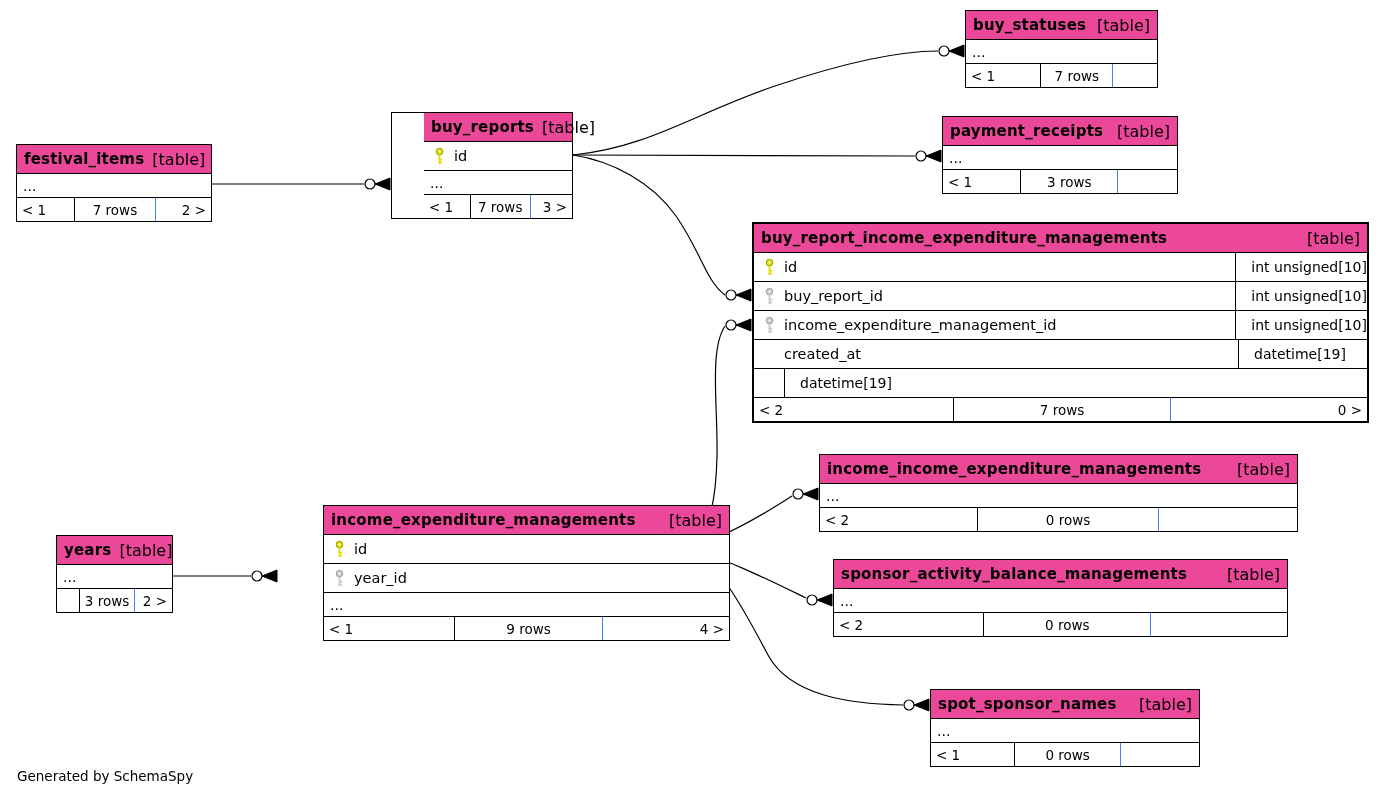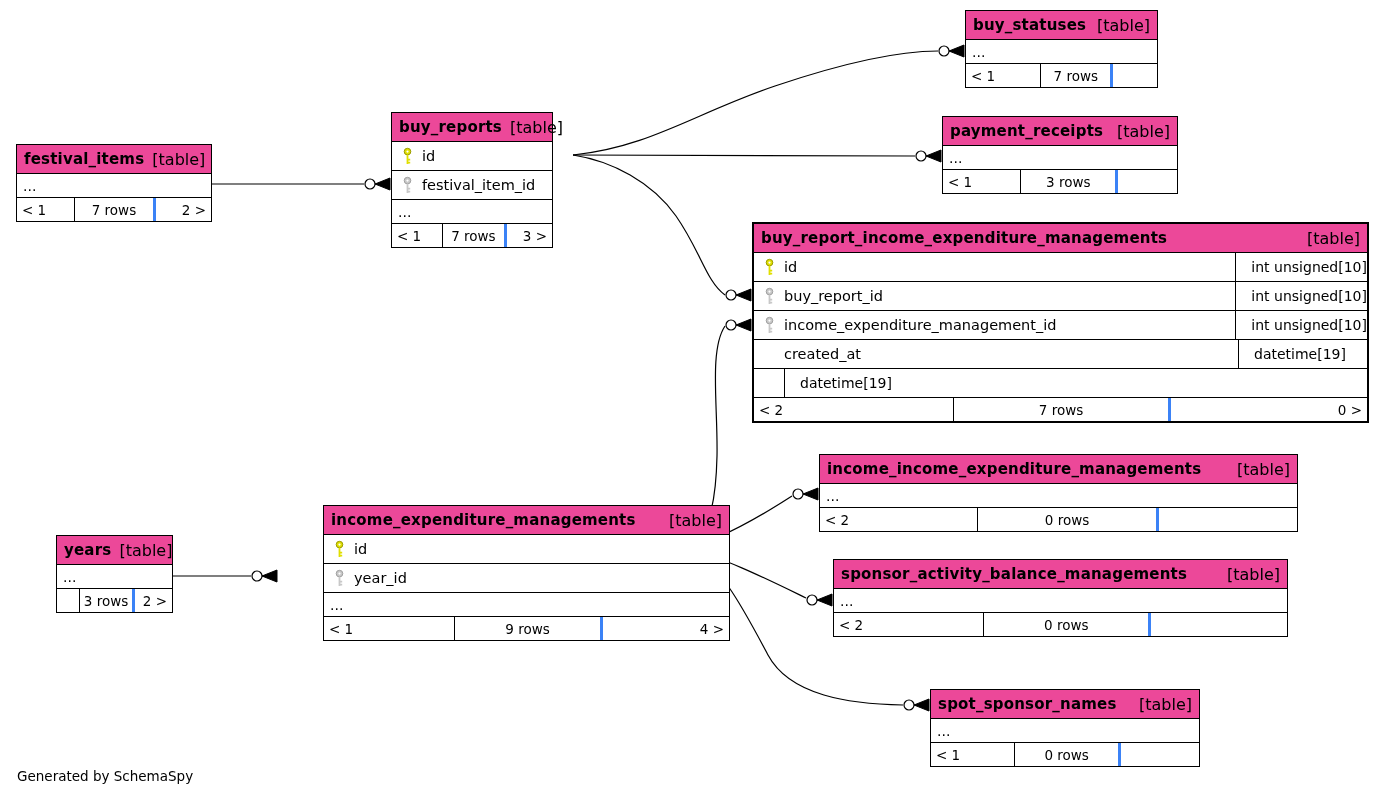--- a/index.html
+++ b/index.html
@@ -34,21 +34,21 @@
   }
   .row.ellipsis{height:24px;font-size:14px;padding-left:6px;}
   .ft{
     height:24px;display:flex;border-top:1px solid #000;box-sizing:border-box;
     font-size:13.5px;
   }
   .ft span{
     display:flex;align-items:center;box-sizing:border-box;padding:0 5px;
     overflow:hidden;white-space:nowrap;
   }
-  .ft .fc{justify-content:center;border-left:1px solid #000;border-right:3px solid #3b82f6;}
+  .ft .fc{justify-content:center;border-left:1px solid #000;border-right:1px solid #3b82f6;}
   .ft .fr{justify-content:flex-end;}
   .credit{
     position:absolute;left:17px;top:768px;font-size:13.5px;z-index:1;
   }
 </style>
 </head>
 <body>
 
 <svg id="edges" width="1388" height="797" fill="none" stroke="#000" stroke-width="1.2">
 
@@ -113,44 +113,34 @@
         <span class="nm">festival_items</span>
         <span class="tag">[table]</span>
       </div>
       <div class="row ellipsis">...</div>
       <div class="ft">
         <span class="fl" style="flex: 0 0 29.5%;">&lt; 1</span>
         <span class="fc" style="flex: 0 0 42%;">7 rows</span>
         <span class="fr" style="flex: 0 0 28.5%;">2 &gt;</span>
       </div>
     </div>
-    <div class="tbl" style="left: 391px; top: 112px; width: 162px;">
+    <div class="tbl" style="left: 391px; top: 112px; width: 182px; padding-left: 32px;">
       <div class="hd">
         <span class="nm">buy_reports</span>
         <span class="tag">[table]</span>
       </div>
       <div class="row">
         <span class="keyicon">
           <svg width="11" height="19" viewBox="0 0 11 19">
             <circle cx="5.5" cy="4.6" r="3.3" fill="#e0df00" stroke="#9a9a00" stroke-width="1"></circle>
             <circle cx="5.5" cy="4.6" r="1.1" fill="#ffffff"></circle>
             <path d="M5.5 7.8 V17 M5.5 12.6 H8.2 M5.5 15.6 H8.2" stroke="#e0df00" stroke-width="1.8" fill="none"></path>
           </svg>
         </span>
         <span class="cn">id</span>
-      </div>
-      <div class="row">
-        <span class="keyicon">
-          <svg width="11" height="19" viewBox="0 0 11 19">
-            <circle cx="5.5" cy="4.6" r="3.3" fill="#c8c8c8" stroke="#a0a0a0" stroke-width="1"></circle>
-            <circle cx="5.5" cy="4.6" r="1.1" fill="#ffffff"></circle>
-            <path d="M5.5 7.8 V17 M5.5 12.6 H8.2 M5.5 15.6 H8.2" stroke="#c8c8c8" stroke-width="1.8" fill="none"></path>
-          </svg>
-        </span>
-        <span class="cn">festival_item_id</span>
       </div>
       <div class="row ellipsis">...</div>
       <div class="ft">
         <span class="fl" style="flex: 0 0 31%;">&lt; 1</span>
         <span class="fc" style="flex: 0 0 41%;">7 rows</span>
         <span class="fr" style="flex: 0 0 28%;">3 &gt;</span>
       </div>
     </div>
     <div class="tbl" style="left: 965px; top: 10px; width: 193px;">
       <div class="hd">

